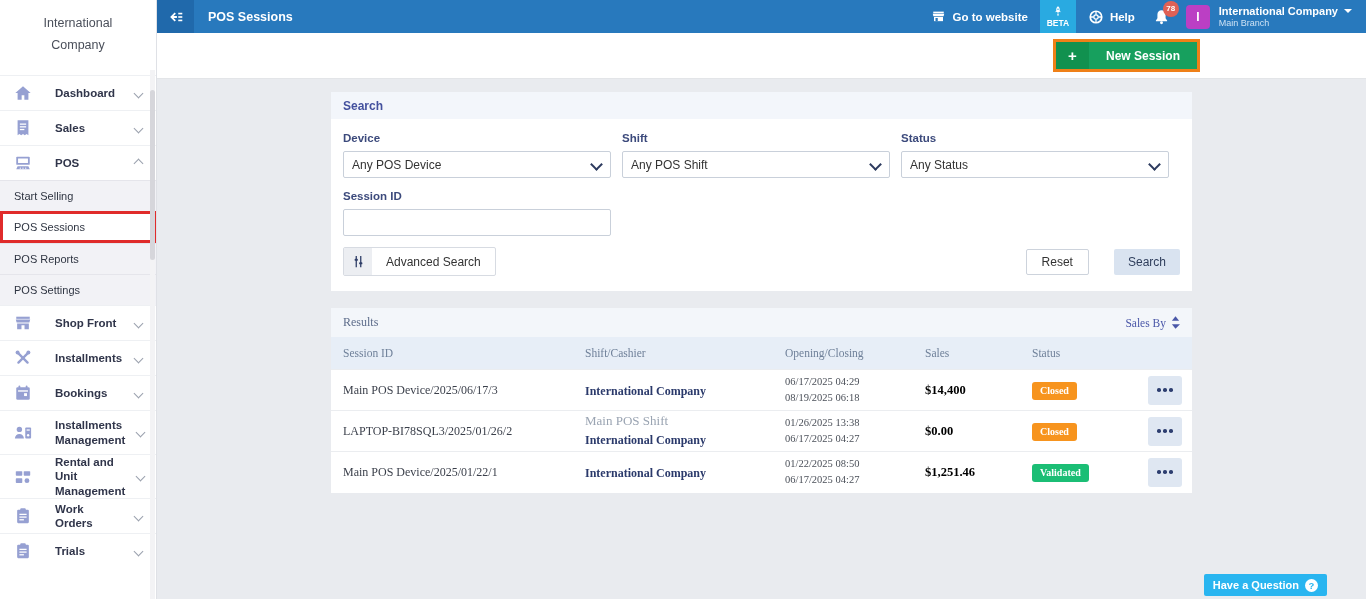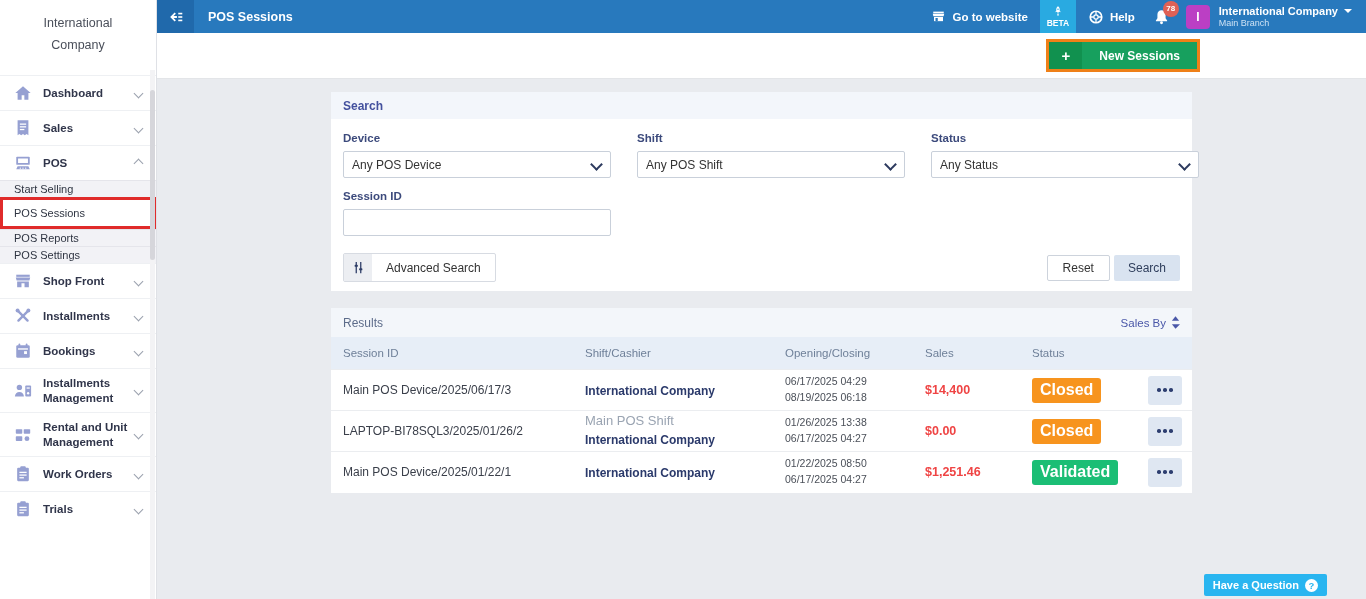--- a/index.html
+++ b/index.html
@@ -9,29 +9,29 @@
     -webkit-font-smoothing:antialiased;
   }
   svg{display:block;}
   button{font-family:"Liberation Sans",sans-serif;cursor:pointer;}
 
   
   .sidebar{position:absolute;left:0;top:0;width:157px;height:599px;background:#fff;
     border-right:1px solid #dfe1e6;z-index:30;box-sizing:border-box;}
   .logo{height:62px;padding-top:13px;text-align:center;font-size:12.5px;color:#4a4f5a;line-height:1.75;}
   .sb-item{display:flex;align-items:center;min-height:35px;padding:0 10px 0 14px;
-    border-top:1px solid #eef0f3;box-sizing:border-box;cursor:pointer;background:#fff;}
+    border-top:1px solid #eef0f3;box-sizing:border-box;cursor:pointer;background:#fff;gap:12px;}
   .sb-item.tall{min-height:44px;}
   .sb-icon{width:18px;height:18px;color:#96a0d2;fill:#96a0d2;margin-right:11px;flex:0 0 18px;}
   .sb-label{flex:1;font-size:11.5px;font-weight:bold;color:#30354a;line-height:1.25;}
   .chev{width:6px;height:6px;border-right:1.6px solid #9aa0ad;border-bottom:1.6px solid #9aa0ad;
     transform:rotate(45deg);margin-right:4px;flex:0 0 6px;}
   .chev.up{transform:rotate(-135deg);}
   .sb-sub{background:#f2f2f6;}
-  .sb-sub-item{height:17px;display:flex;align-items:center;padding-left:14px;font-size:11px;
+  .sb-sub-item{height:31px;display:flex;align-items:center;padding-left:14px;font-size:11px;
     color:#2f3542;border-top:1px solid #e5e5eb;box-sizing:border-box;cursor:pointer;background:#f2f2f6;}
   .sb-sub-item.active{background:#fff;border:3px solid #e02b2b;height:32px;padding-left:11px;}
   .sb-scroll{position:absolute;right:1px;top:70px;width:5px;height:529px;background:#f3f3f5;}
   .sb-thumb{position:absolute;top:20px;left:0;width:5px;height:170px;background:#d6d6db;border-radius:3px;}
 
   
   .topbar{position:absolute;left:157px;right:0;top:0;height:33px;background:#2879bd;
     display:flex;align-items:center;color:#fff;z-index:20;}
   .collapse-btn{width:37px;height:33px;background:#2069ab;display:flex;align-items:center;
     justify-content:center;cursor:pointer;flex:0 0 37px;}
@@ -64,58 +64,58 @@
   .ns-label{padding:0 17px;font-size:12px;font-weight:bold;}
 
   
   .content{position:absolute;left:157px;top:79px;right:0;bottom:0;background:#e9ebef;}
   .panel{position:absolute;left:174px;width:861px;background:#fff;box-sizing:border-box;}
   .panel-header{height:27px;background:#f3f6fb;display:flex;align-items:center;
     padding:0 12px;font-size:12px;font-weight:bold;color:#44519e;}
 
   .search-panel{top:13px;height:199px;}
   .search-body{padding:0 12px;}
-  .field-grid{display:grid;grid-template-columns:268px 268px 268px;column-gap:26px;}
+  .field-grid{display:grid;grid-template-columns:268px 268px 268px;column-gap:11px;}
   .f-label{font-size:11.5px;font-weight:bold;color:#3c4a7c;margin:13px 0 7px;}
   .select-wrap{position:relative;}
   .select-wrap select{width:100%;height:27px;border:1px solid #c9d0da;border-radius:2px;
     font-size:12px;color:#333;padding:0 24px 0 8px;appearance:none;-webkit-appearance:none;
     -moz-appearance:none;background:#fff;font-family:"Liberation Sans",sans-serif;}
   .sel-chev{position:absolute;right:10px;top:9px;width:7px;height:7px;pointer-events:none;
     border-right:2px solid #2c3a5e;border-bottom:2px solid #2c3a5e;transform:rotate(45deg);}
   .text-input{width:268px;height:27px;border:1px solid #c9d0da;border-radius:2px;font-size:12px;
     color:#333;padding:0 8px;box-sizing:border-box;}
-  .search-foot{margin-top:17px;display:flex;align-items:center;}
+  .search-foot{margin-top:11px;display:flex;align-items:center;}
   .adv-btn{display:flex;align-items:center;border:1px solid #d7dbe2;background:#fff;height:29px;
     padding:0;border-radius:2px;}
   .adv-icon-seg{width:28px;height:100%;background:#eceef2;display:flex;align-items:center;
     justify-content:center;}
   .adv-label{padding:0 14px;font-size:12px;color:#333;}
-  .foot-right{margin-left:auto;display:flex;gap:4px;}
+  .foot-right{margin-left:auto;display:flex;gap:25px;}
   .reset-btn{height:26px;padding:0 15px;background:#fff;border:1px solid #cdd3dc;font-size:12px;
     color:#333;border-radius:2px;}
   .search-btn{height:26px;padding:0 14px;background:#d9e3f0;border:none;font-size:12px;
     color:#2f3e5c;border-radius:2px;}
 
   
-  .results-panel{top:229px;height:185px;}
+  .results-panel{top:229px;height:185px;font-family:Liberation Serif, serif;}
   .results-header{height:29px;background:#f3f6fa;display:flex;align-items:center;
     justify-content:space-between;padding:0 12px;}
   .results-title{font-size:12px;color:#5d6c8a;}
   .sort-by{display:flex;align-items:center;gap:5px;font-size:11.5px;color:#4a57a8;cursor:pointer;}
   .tbl-grid{display:grid;grid-template-columns:242px 200px 140px 107px 116px 1fr;
     align-items:center;padding:0 12px;box-sizing:border-box;}
   .table-head{height:32px;background:#e7eef7;color:#6f8099;font-size:11.5px;}
   .t-row{height:41px;background:#fff;border-top:1px solid #ebedf0;}
   .cell-session{font-size:12px;color:#3a3f4a;}
   .shift-small{display:block;font-size:13px;color:#9aa4b2;line-height:1.3;}
   .cashier-name{font-size:12px;font-weight:bold;color:#2b3a6b;line-height:1.3;}
   .cell-dates{font-size:10.5px;color:#4a4f58;line-height:1.5;}
-  .cell-sales{font-size:12.5px;font-weight:bold;color:#ef4444;}
-  .badge{display:inline-block;padding:3px 8px 4px;border-radius:3px;color:#fff;font-size:16px;
+  .cell-sales{font-size:12.5px;font-weight:bold;color:#000000;}
+  .badge{display:inline-block;padding:3px 8px 4px;border-radius:3px;color:#fff;font-size:10px;
     font-weight:bold;}
   .badge.closed{background:#f7941e;}
   .badge.validated{background:#1bbe75;}
   .actions-btn{width:34px;height:29px;background:#dfe7f2;border:none;border-radius:3px;
     display:flex;align-items:center;justify-content:center;justify-self:end;}
   .dots{width:3.5px;height:3.5px;border-radius:50%;background:#2d3e70;
     box-shadow:6px 0 0 #2d3e70,-6px 0 0 #2d3e70;}
 
   
   .question-btn{position:absolute;right:39px;bottom:3px;height:22px;background:#29b5f0;color:#fff;
@@ -325,21 +325,21 @@
       </div>
       <div class="branch">Main Branch</div>
     </div>
   </div>
 </header>
 
 <div class="toolbar">
   <div class="annotation-orange">
     <button class="new-session-btn">
       <span class="plus-seg">+</span>
-      <span class="ns-label">New Sessions</span>
+      <span class="ns-label">New Session</span>
     </button>
   </div>
 </div>
 
 <main class="content">
 
   <section class="panel search-panel">
     <div class="panel-header">
       <span>Search</span>
     </div>

